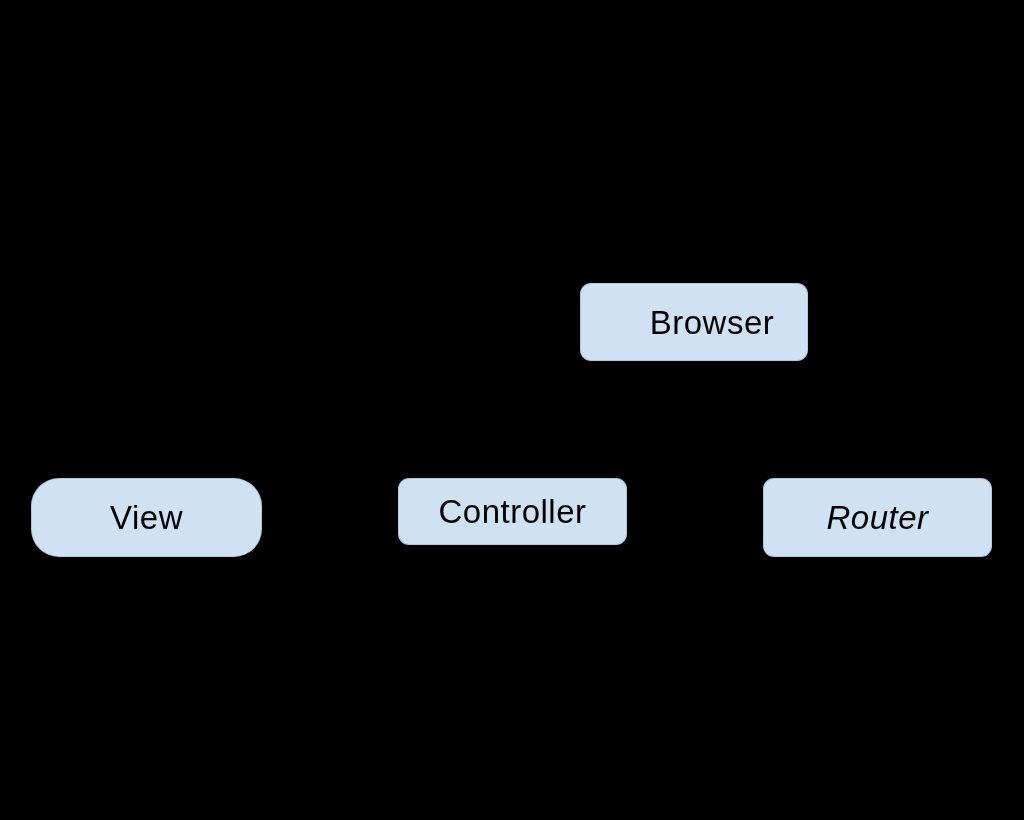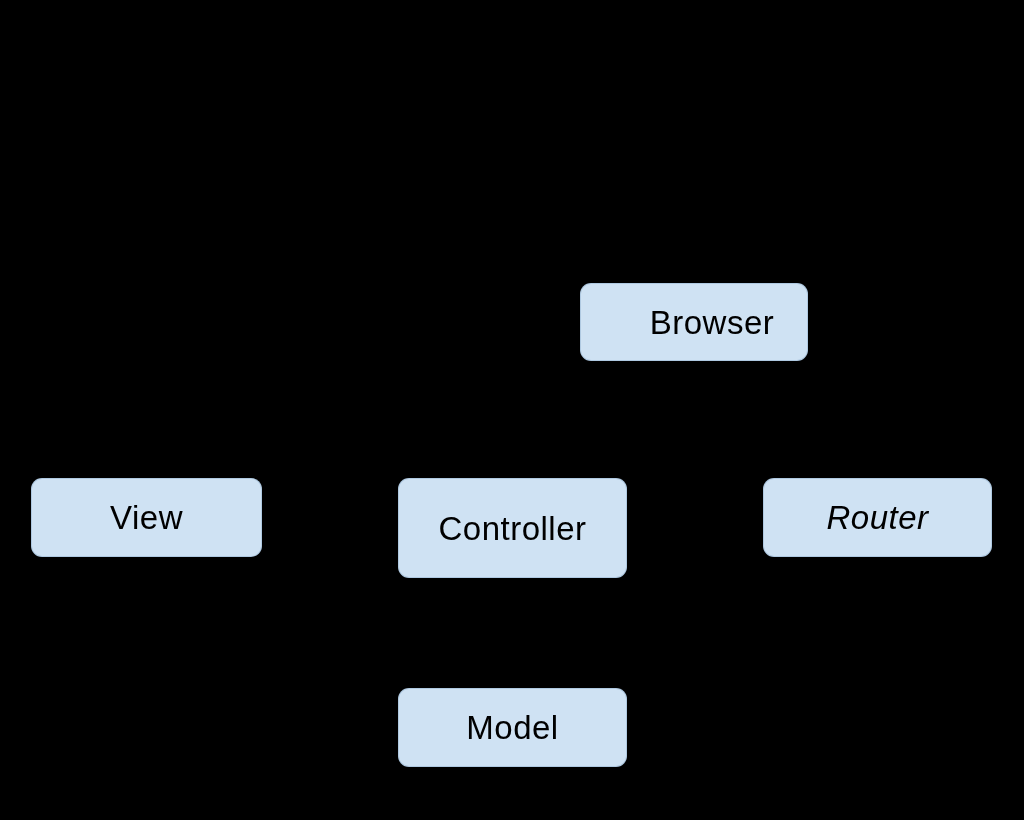--- a/index.html
+++ b/index.html
@@ -28,22 +28,22 @@
     box-sizing: border-box;
   }
   .node .label {
     color: var(--text, #000);
     font-size: 33px;
     line-height: 1;
     letter-spacing: 0.5px;
     white-space: nowrap;
   }
   .node-browser    { left: 580px; top: 283px; width: 228px; height: 78px; padding-left: 36px; }
-  .node-view       { left: 31px;  top: 478px; width: 231px; height: 79px; }
-  .node-controller { left: 398px; top: 478px; width: 229px; height: 100px; }
+  .node-view       { left: 31px;  top: 478px; width: 231px; height: 79px; border-radius: 28px; }
+  .node-controller { left: 398px; top: 478px; width: 229px; height: 67px; }
   .node-router     { left: 763px; top: 478px; width: 229px; height: 79px; font-style: italic; }
   .node-model      { left: 398px; top: 688px; width: 229px; height: 79px; }
   .node-db {
     position: absolute;
     left: 788px; top: 674px; width: 180px; height: 108px;
   }
   .db-svg path {
     stroke: var(--outline, #000);
     stroke-width: 2.5;
   }
@@ -68,18 +68,15 @@
   </div>
 
   <div class="node node-controller">
     <span class="label">Controller</span>
   </div>
 
   <div class="node node-router">
     <span class="label">Router</span>
   </div>
 
-  <div class="node node-model">
-    <span class="label">Model</span>
-  </div>
 
 
 </div>
 
 </body></html>

